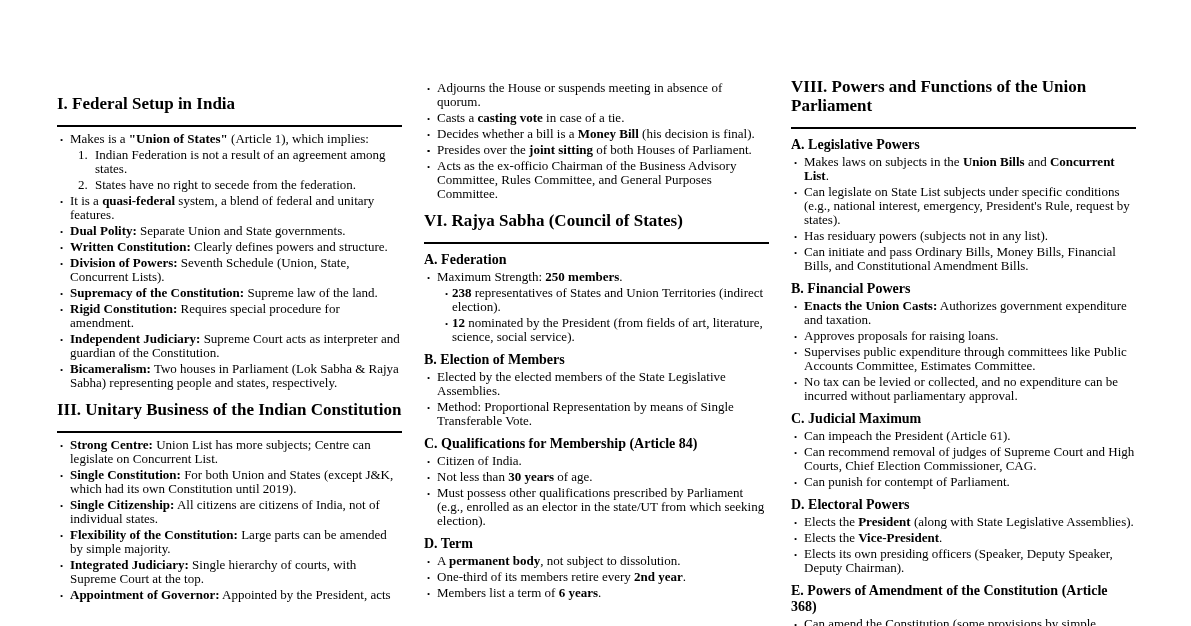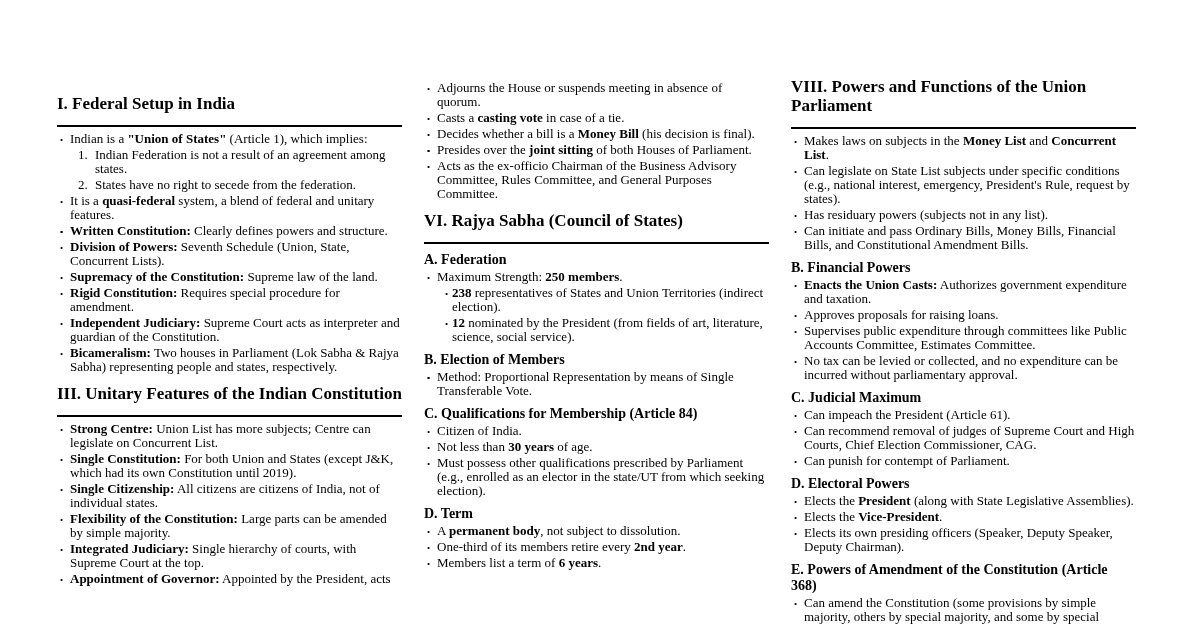--- a/index.html
+++ b/index.html
@@ -41,66 +41,67 @@
   .nm { left:21px; }
 
   .b { font-weight:bold; }
 </style>
 </head>
 <body>
 
 <div class="page">
   <div class="col" id="col1">
       <div class="h2"><span>I. Federal Setup in India</span></div>
-      <div class="li"><span class="marker bm">•</span><span><span>Indian is a </span><span class="b">"Union of States"</span><span> (Article 1), which implies:</span></span></div>
+      <div class="li"><span class="marker bm">•</span><span><span>Makes is a </span><span class="b">"Union of States"</span><span> (Article 1), which implies:</span></span></div>
       <div class="num"><span class="marker nm">1.</span><span><span>Indian Federation is not a result of an agreement among states.</span></span></div>
       <div class="num"><span class="marker nm">2.</span><span><span>States have no right to secede from the federation.</span></span></div>
       <div class="li"><span class="marker bm">•</span><span><span>It is a </span><span class="b">quasi-federal</span><span> system, a blend of federal and unitary features.</span></span></div>
-      <div class="li"><span class="marker bm">•</span></div>
+      <div class="li"><span class="marker bm">•</span><span><span class="b">Dual Polity:</span><span> Separate Union and State governments.</span></span></div>
       <div class="li"><span class="marker bm">•</span><span><span class="b">Written Constitution:</span><span> Clearly defines powers and structure.</span></span></div>
       <div class="li"><span class="marker bm">•</span><span><span class="b">Division of Powers:</span><span> Seventh Schedule (Union, State, Concurrent Lists).</span></span></div>
       <div class="li"><span class="marker bm">•</span><span><span class="b">Supremacy of the Constitution:</span><span> Supreme law of the land.</span></span></div>
       <div class="li"><span class="marker bm">•</span><span><span class="b">Rigid Constitution:</span><span> Requires special procedure for amendment.</span></span></div>
       <div class="li"><span class="marker bm">•</span><span><span class="b">Independent Judiciary:</span><span> Supreme Court acts as interpreter and guardian of the Constitution.</span></span></div>
       <div class="li"><span class="marker bm">•</span><span><span class="b">Bicameralism:</span><span> Two houses in Parliament (Lok Sabha &amp; Rajya Sabha) representing people and states, respectively.</span></span></div>
-      <div class="h2"><span>III. Unitary Features of the Indian Constitution</span></div>
+      <div class="h2"><span>III. Unitary Business of the Indian Constitution</span></div>
       <div class="li"><span class="marker bm">•</span><span><span class="b">Strong Centre:</span><span> Union List has more subjects; Centre can legislate on Concurrent List.</span></span></div>
       <div class="li"><span class="marker bm">•</span><span><span class="b">Single Constitution:</span><span> For both Union and States (except J&amp;K, which had its own Constitution until 2019).</span></span></div>
       <div class="li"><span class="marker bm">•</span><span><span class="b">Single Citizenship:</span><span> All citizens are citizens of India, not of individual states.</span></span></div>
       <div class="li"><span class="marker bm">•</span><span><span class="b">Flexibility of the Constitution:</span><span> Large parts can be amended by simple majority.</span></span></div>
       <div class="li"><span class="marker bm">•</span><span><span class="b">Integrated Judiciary:</span><span> Single hierarchy of courts, with Supreme Court at the top.</span></span></div>
       <div class="li"><span class="marker bm">•</span><span><span class="b">Appointment of Governor:</span><span> Appointed by the President, acts</span></span></div>
     </div>
   <div class="col" id="col2">
       <div class="li"><span class="marker bm">•</span><span><span>Adjourns the House or suspends meeting in absence of quorum.</span></span></div>
       <div class="li"><span class="marker bm">•</span><span><span>Casts a </span><span class="b">casting vote</span><span> in case of a tie.</span></span></div>
       <div class="li"><span class="marker bm">•</span><span><span>Decides whether a bill is a </span><span class="b">Money Bill</span><span> (his decision is final).</span></span></div>
       <div class="li"><span class="marker bm">•</span></div>
       <div class="li"><span class="marker bm">•</span><span><span>Presides over the </span><span class="b">joint sitting</span><span> of both Houses of Parliament.</span></span></div>
       <div class="li"><span class="marker bm">•</span><span><span>Acts as the ex-officio Chairman of the Business Advisory Committee, Rules Committee, and General Purposes Committee.</span></span></div>
       <div class="h2"><span>VI. Rajya Sabha (Council of States)</span></div>
       <div class="h3"><span>A. Federation</span></div>
       <div class="li"><span class="marker bm">•</span><span><span>Maximum Strength: </span><span class="b">250 members</span><span>.</span></span></div>
       <div class="li2"><span class="marker bm">•</span><span><span class="b">238</span><span> representatives of States and Union Territories (indirect election).</span></span></div>
       <div class="li2"><span class="marker bm">•</span><span><span class="b">12</span><span> nominated by the President (from fields of art, literature, science, social service).</span></span></div>
       <div class="h3"><span>B. Election of Members</span></div>
-      <div class="li"><span class="marker bm">•</span></div>
+      <div class="li"><span class="marker bm">•</span><span><span>Elected by the elected members of the State Legislative Assemblies.</span></span></div>
       <div class="li"><span class="marker bm">•</span><span><span>Method: Proportional Representation by means of Single Transferable Vote.</span></span></div>
       <div class="h3"><span>C. Qualifications for Membership (Article 84)</span></div>
       <div class="li"><span class="marker bm">•</span><span><span>Citizen of India.</span></span></div>
       <div class="li"><span class="marker bm">•</span><span><span>Not less than </span><span class="b">30 years</span><span> of age.</span></span></div>
       <div class="li"><span class="marker bm">•</span><span><span>Must possess other qualifications prescribed by Parliament (e.g., enrolled as an elector in the state/UT from which seeking election).</span></span></div>
       <div class="h3"><span>D. Term</span></div>
       <div class="li"><span class="marker bm">•</span><span><span>A </span><span class="b">permanent body</span><span>, not subject to dissolution.</span></span></div>
       <div class="li"><span class="marker bm">•</span><span><span>One-third of its members retire every </span><span class="b">2nd year</span><span>.</span></span></div>
       <div class="li"><span class="marker bm">•</span><span><span>Members list a term of </span><span class="b">6 years</span><span>.</span></span></div>
     </div>
   <div class="col" id="col3">
       <div class="h2"><span>VIII. Powers and Functions of the Union Parliament</span></div>
-      <div class="li"><span class="marker bm">•</span><span><span>Makes laws on subjects in the </span><span class="b">Money List</span><span> and </span><span class="b">Concurrent List</span><span>.</span></span></div>
+      <div class="h3"><span>A. Legislative Powers</span></div>
+      <div class="li"><span class="marker bm">•</span><span><span>Makes laws on subjects in the </span><span class="b">Union Bills</span><span> and </span><span class="b">Concurrent List</span><span>.</span></span></div>
       <div class="li"><span class="marker bm">•</span><span><span>Can legislate on State List subjects under specific conditions (e.g., national interest, emergency, President's Rule, request by states).</span></span></div>
       <div class="li"><span class="marker bm">•</span><span><span>Has residuary powers (subjects not in any list).</span></span></div>
       <div class="li"><span class="marker bm">•</span><span><span>Can initiate and pass Ordinary Bills, Money Bills, Financial Bills, and Constitutional Amendment Bills.</span></span></div>
       <div class="h3"><span>B. Financial Powers</span></div>
       <div class="li"><span class="marker bm">•</span><span><span class="b">Enacts the Union Casts:</span><span> Authorizes government expenditure and taxation.</span></span></div>
       <div class="li"><span class="marker bm">•</span><span><span>Approves proposals for raising loans.</span></span></div>
       <div class="li"><span class="marker bm">•</span><span><span>Supervises public expenditure through committees like Public Accounts Committee, Estimates Committee.</span></span></div>
       <div class="li"><span class="marker bm">•</span><span><span>No tax can be levied or collected, and no expenditure can be incurred without parliamentary approval.</span></span></div>
       <div class="h3"><span>C. Judicial Maximum</span></div>
       <div class="li"><span class="marker bm">•</span><span><span>Can impeach the President (Article 61).</span></span></div>

